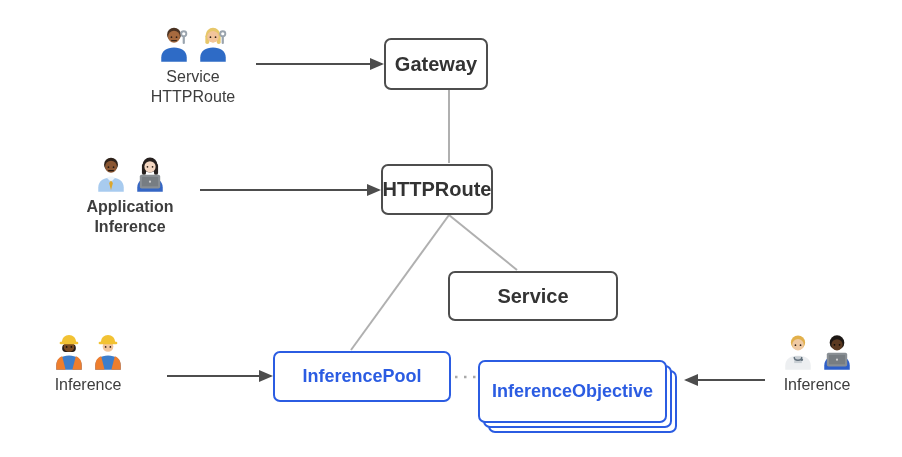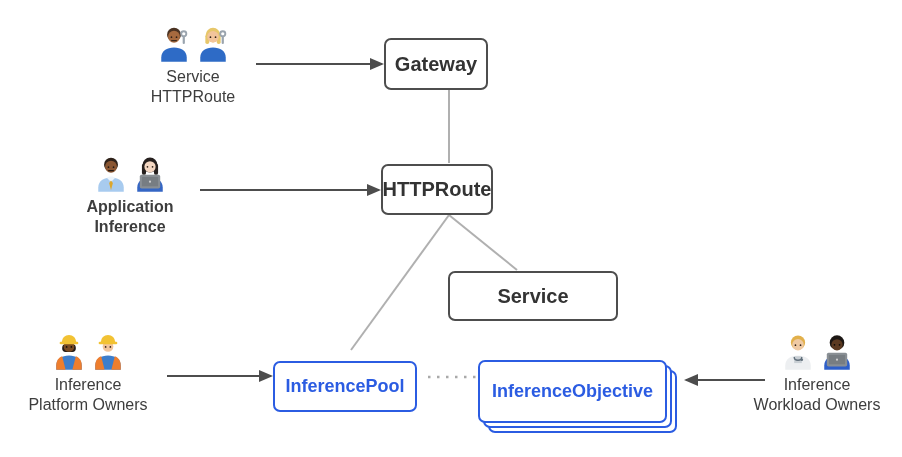--- a/index.html
+++ b/index.html
@@ -56,21 +56,21 @@
   </div>
 
   <div class="node" style="left:381px;top:164px;width:112px;height:51px;">
     <span>HTTPRoute</span>
   </div>
 
   <div class="node" style="left:440px;top:271px;width:170px;height:50px;margin-left:8px;">
     <span>Service</span>
   </div>
 
-  <div class="node blue" style="left:273px;top:361px;width:144px;height:51px;">
+  <div class="node blue" style="left:273px;top:351px;width:178px;height:51px;">
     <span>InferencePool</span>
   </div>
 
   <div class="stack" style="left:478px;top:360px;width:189px;height:63px;">
     <div class="stack-layer" style="left:10px;top:10px;"></div>
     <div class="stack-layer" style="left:5px;top:5px;"></div>
     <div class="node blue front">
       <span>InferenceObjective</span>
     </div>
   </div>
@@ -150,21 +150,20 @@
         <circle cx="17.2" cy="15" r="1" fill="#2E2018"></circle>
           <circle cx="22.8" cy="15" r="1" fill="#2E2018"></circle>
         <path d="M11.5,9.5 a8.5,8.5 0 0 1 17,0 z" fill="#F2C233"></path>
         <rect x="9" y="9" width="22" height="3" rx="1.5" fill="#F2C233"></rect>
         <path d="M5,42 v-5 c0,-8 6.5,-12 15,-12 s15,4 15,12 v5 z" fill="#3D7ECC"></path>
         <path d="M5,42 v-5 c0,-6 2.8,-9.5 7,-11 l4,16 z" fill="#EE7E2E"></path>
         <path d="M35,42 v-5 c0,-6 -2.8,-9.5 -7,-11 l-4,16 z" fill="#EE7E2E"></path>
       </svg>
     </div>
     <div>Inference</div>
-    <div>Platform Owners</div>
   </div>
 
   <div class="persona" style="left:732px;top:334px;">
     <div class="icons">
       <svg width="34" height="36" viewBox="0 0 40 42">
         <circle cx="20" cy="10" r="8.4" fill="#E2B04A"></circle>
         <circle cx="20" cy="12.5" r="6.8" fill="#EFC9A3"></circle>
         <circle cx="17" cy="13" r="1" fill="#2E2018"></circle>
           <circle cx="23" cy="13" r="1" fill="#2E2018"></circle>
         <path d="M5,42 v-5 c0,-8 6.5,-12 15,-12 s15,4 15,12 v5 z" fill="#EDEFF1"></path>
@@ -177,16 +176,15 @@
         <circle cx="20" cy="12.5" r="6.6" fill="#5C3A21"></circle>
         <circle cx="17" cy="12.5" r="1" fill="#0F0A07"></circle>
           <circle cx="23" cy="12.5" r="1" fill="#0F0A07"></circle>
         <path d="M5,42 v-5 c0,-8 6.5,-12 15,-12 s15,4 15,12 v5 z" fill="#2E5FC9"></path>
         <rect x="8" y="22" width="24" height="16" rx="2" fill="#898F94"></rect>
         <rect x="10.5" y="24.5" width="19" height="11" fill="#777D82"></rect>
         <circle cx="20" cy="30" r="1.3" fill="#CFCFCF"></circle>
       </svg>
     </div>
     <div>Inference</div>
-    <div>Workload Owners</div>
   </div>
 
 </div>
 
 </body></html>

